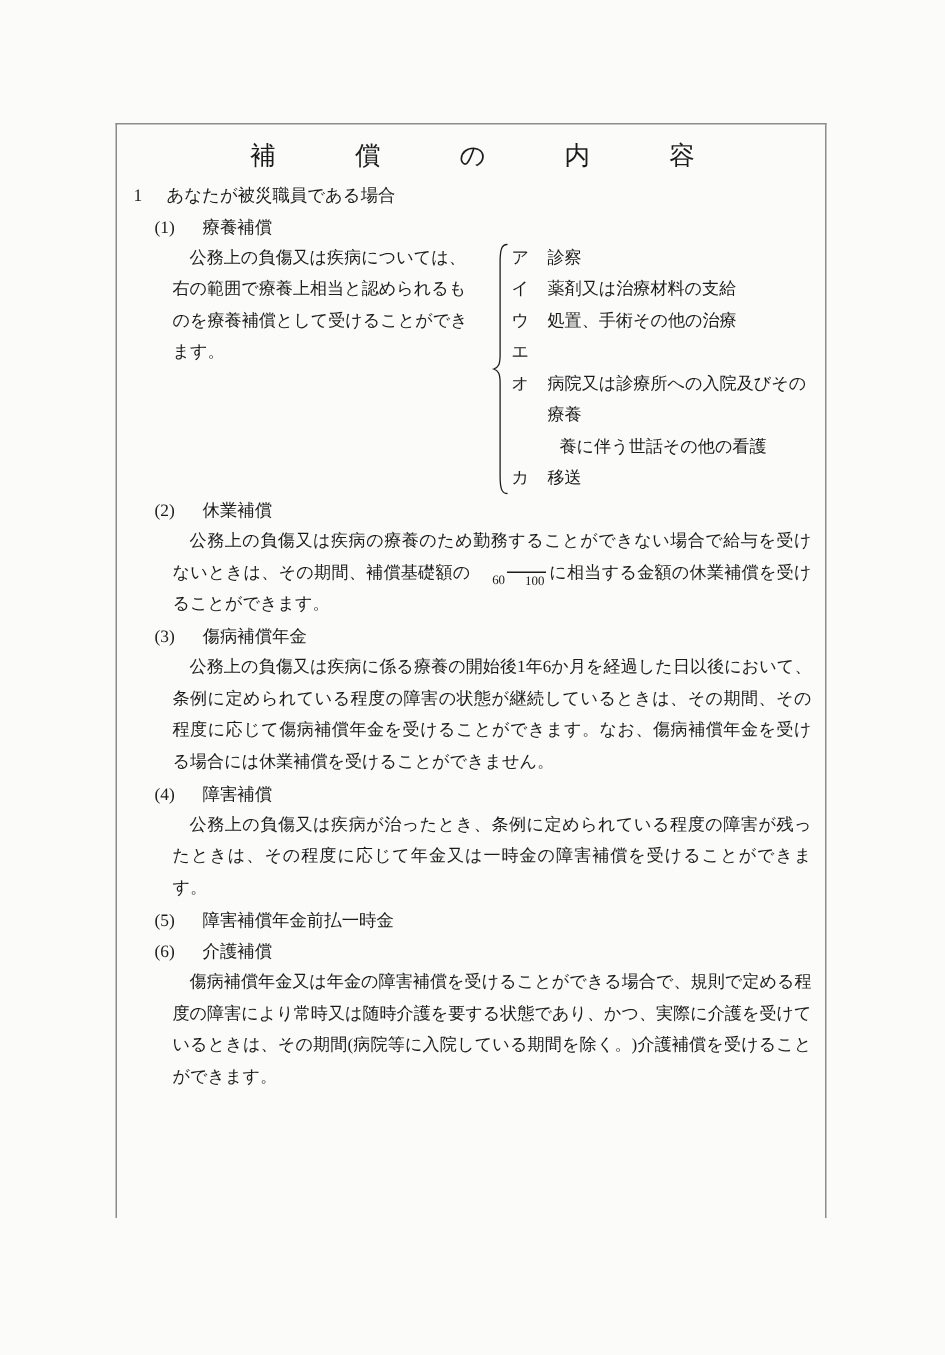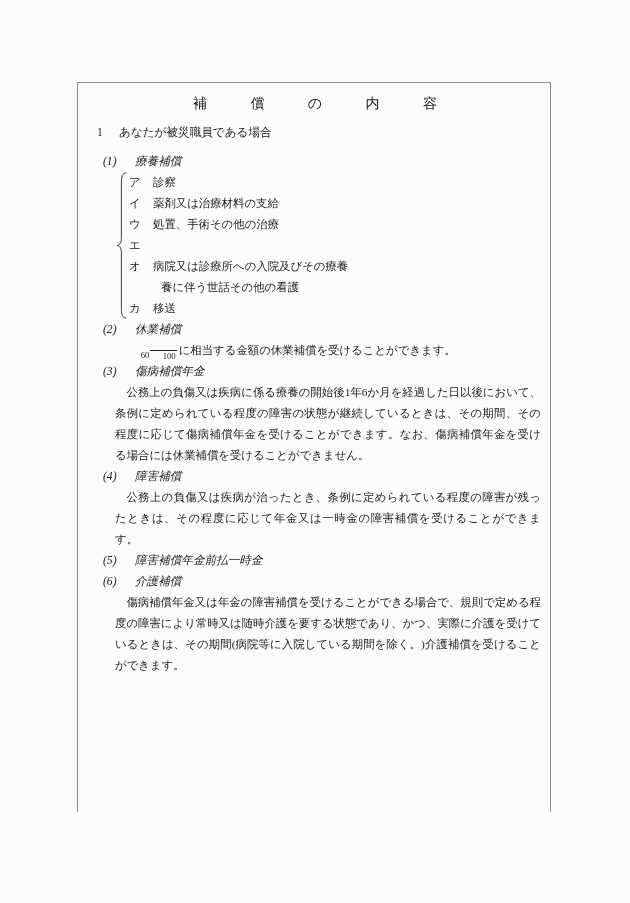--- a/index.html
+++ b/index.html
@@ -37,45 +37,44 @@
     left: 0;
     top: 0;
     width: 474px;
     padding: 9px 11px 0 11px;
     box-sizing: border-box;
   }
 
   
   .doc-title {
     text-align: center;
-    font-size: 14px;
+    font-size: 17px;
     line-height: 20px;
     letter-spacing: 1.05em;
     text-indent: 1.05em;
     margin: 2px 0 6px 0;
     font-weight: 400;
   }
 
   
   .h-level1 {
     font-size: 11.6px;
     line-height: 21px;
-    margin: 8px;
+    margin: 0;
     padding-left: 0;
     white-space: nowrap;
   }
   .h-level1 .num { display: inline-block; width: 22px; }
 
   .h-level2 {
     font-size: 11.6px;
     line-height: 21px;
     margin: 0;
     padding-left: 14px;
     white-space: nowrap;
-    font-style: italic;
   }
   .h-level2 .num { display: inline-block; width: 32px; }
 
   
   .para {
     font-size: 11.4px;
     line-height: 21px;
     margin: 0;
     padding-left: 26px;
     text-align: justify;
@@ -175,20 +174,26 @@
 
     <div class="h-level1">
       <span class="num">1</span><span>あなたが被災職員である場合</span>
     </div>
 
     <div class="h-level2">
       <span class="num">(1)</span><span>療養補償</span>
     </div>
 
     <div class="brace-block">
+      <div class="brace-left-col">
+        <p class="first">公務上の負傷又は疾病については、</p>
+        <p>右の範囲で療養上相当と認められるも</p>
+        <p>のを療養補償として受けることができ</p>
+        <p>ます。</p>
+      </div>
 
       <div class="brace-glyph">
         <svg viewBox="0 0 12 100" preserveAspectRatio="none" aria-hidden="true">
           <path d="M 10 0.6
                    C 6.2 0.6 5.4 3.2 5.4 7.5
                    L 5.4 44.5
                    C 5.4 48.2 4.2 49.4 1.2 50
                    C 4.2 50.6 5.4 51.8 5.4 55.5
                    L 5.4 92.5
                    C 5.4 96.8 6.2 99.4 10 99.4" fill="none" stroke="#1b1b1b" stroke-width="0.85" vector-effect="non-scaling-stroke" stroke-linecap="round"></path>
@@ -218,21 +223,21 @@
         <div class="brace-item">
           <span class="marker">カ</span>
           <span class="txt">移送</span>
         </div>
       </div>
     </div>
 
     <div class="h-level2">
       <span class="num">(2)</span><span>休業補償</span>
     </div>
-    <div class="para"><span class="frac">
+    <div class="para"><span>公務上の負傷又は疾病の療養のため勤務することができない場合で給与を受けないときは、その期間、補償基礎額の</span><span class="frac">
           <span class="numer">60</span>
           <span class="denom">100</span>
         </span><span>に相当する金額の休業補償を受けることができます。</span></div>
 
     <div class="h-level2">
       <span class="num">(3)</span><span>傷病補償年金</span>
     </div>
     <div class="para">公務上の負傷又は疾病に係る療養の開始後1年6か月を経過した日以後において、条例に定められている程度の障害の状態が継続しているときは、その期間、その程度に応じて傷病補償年金を受けることができます。なお、傷病補償年金を受ける場合には休業補償を受けることができません。</div>
 
     <div class="h-level2">

